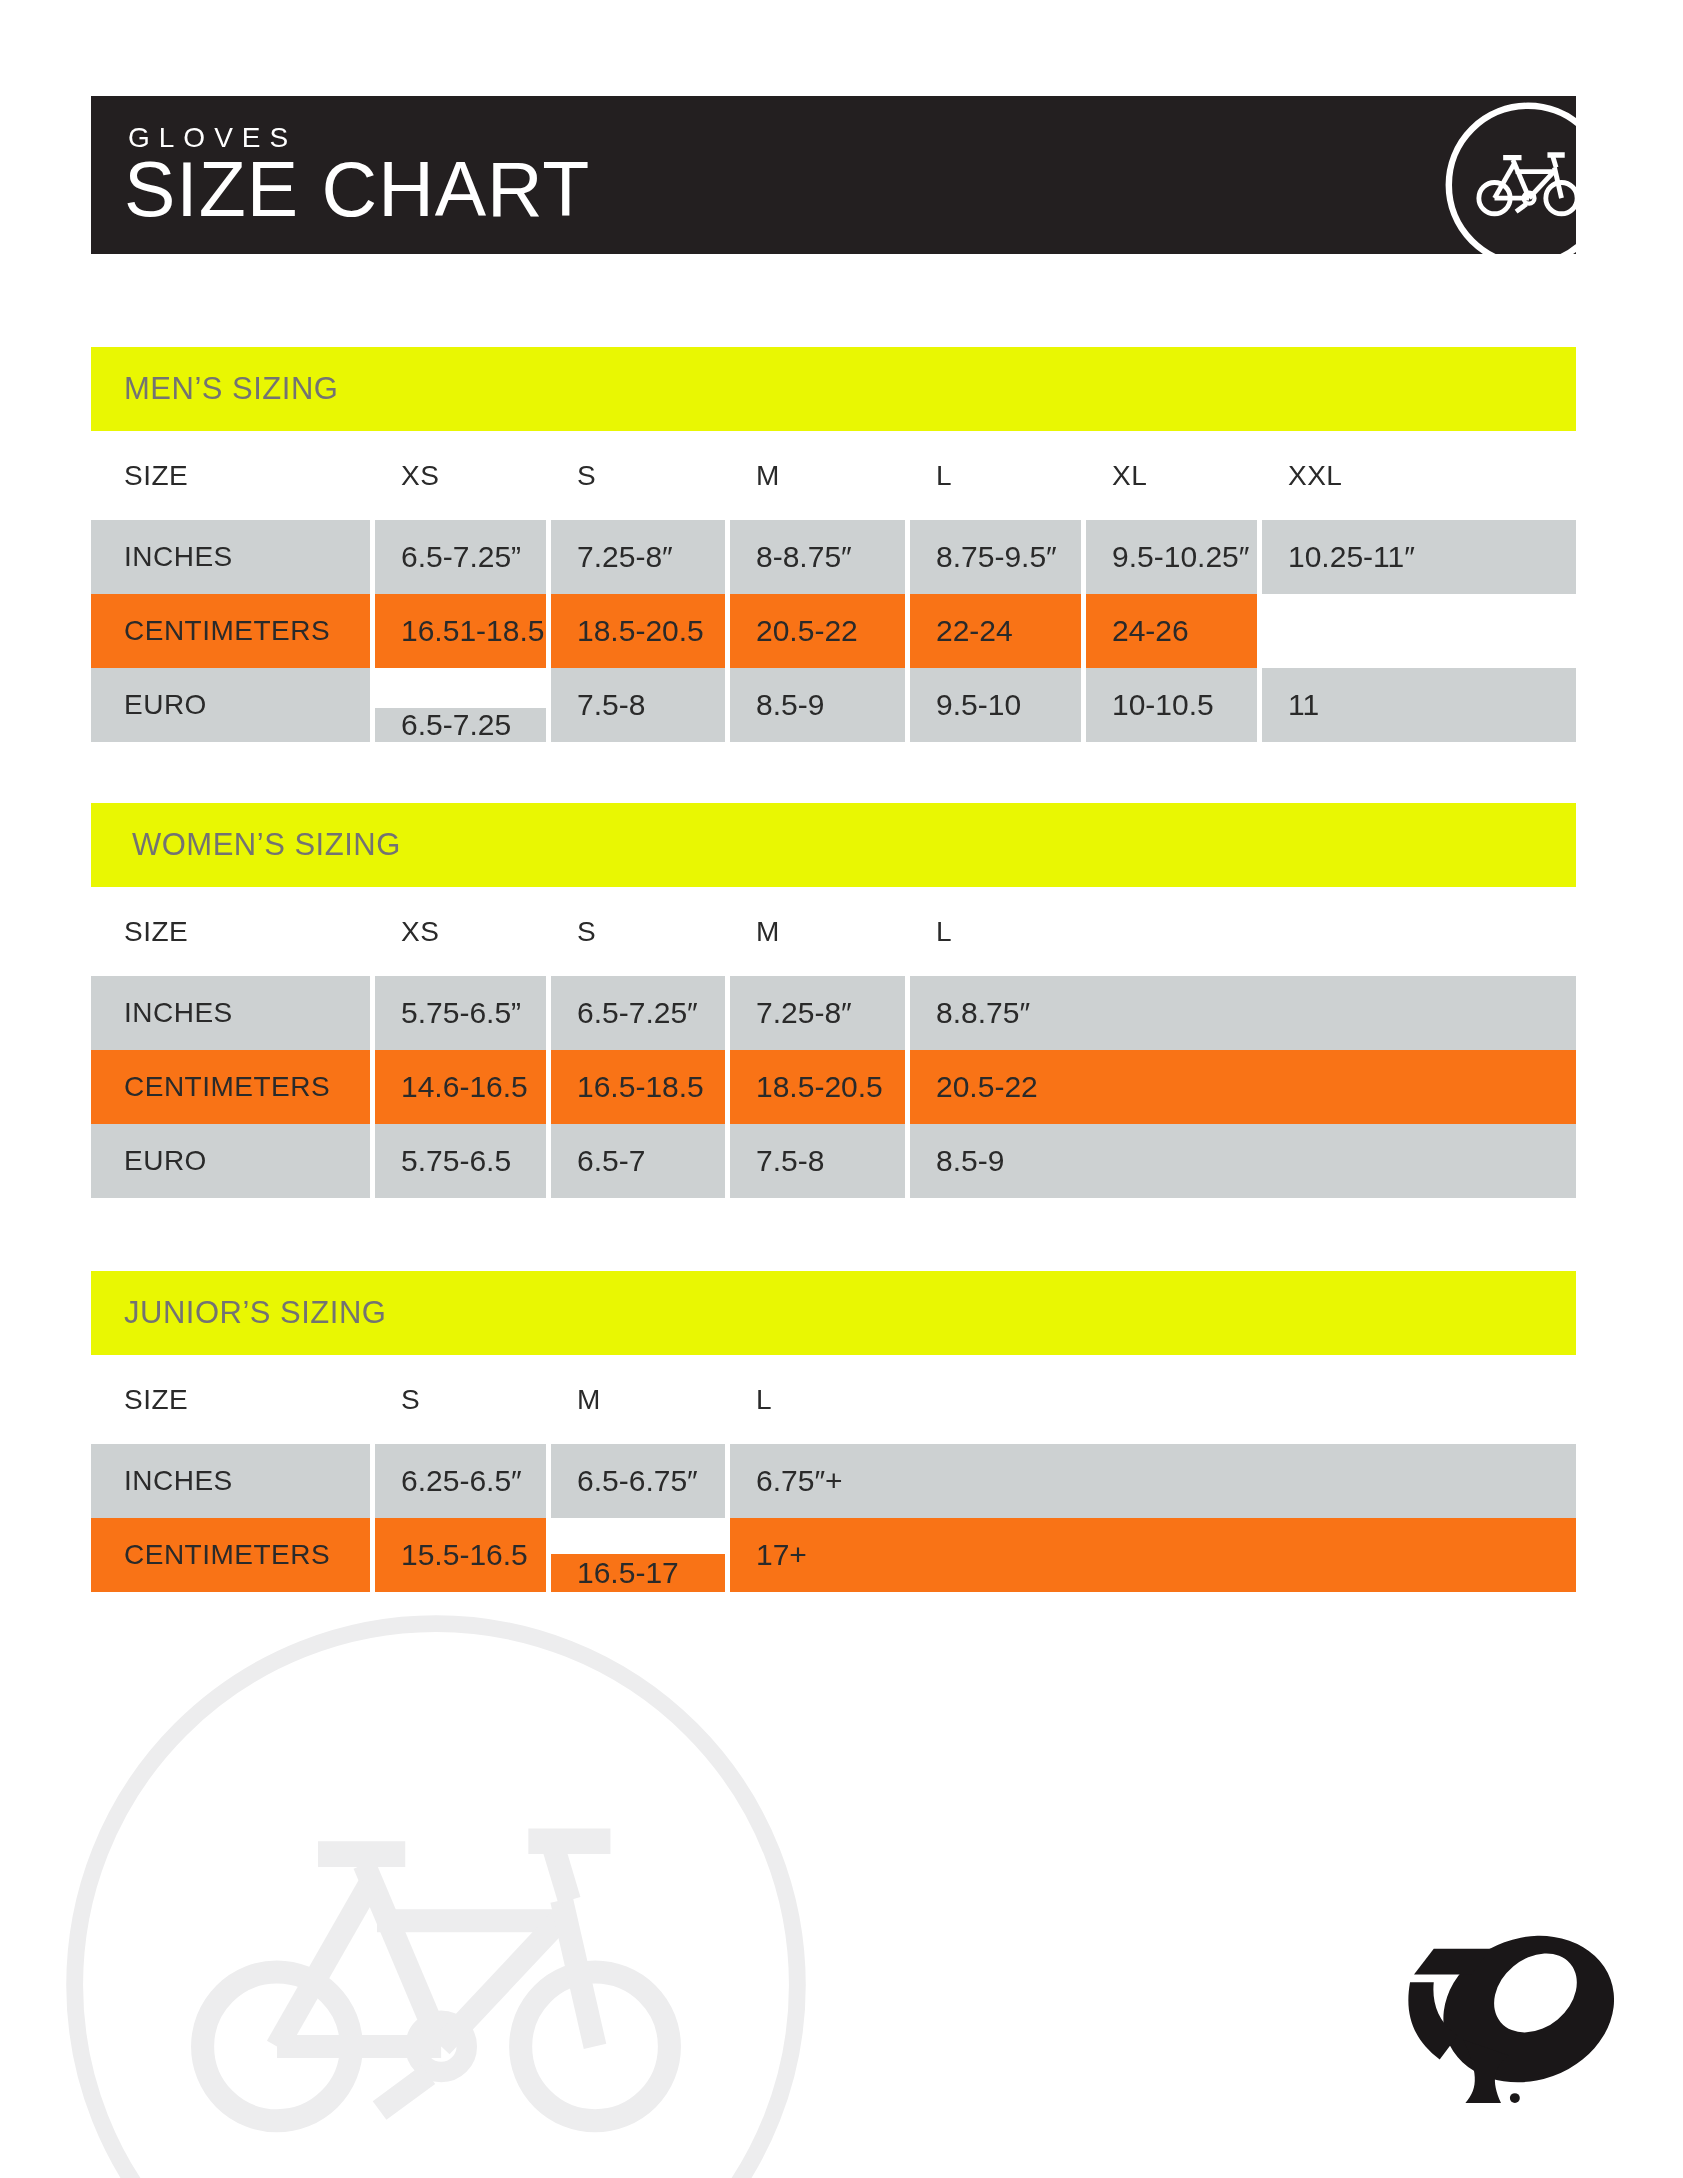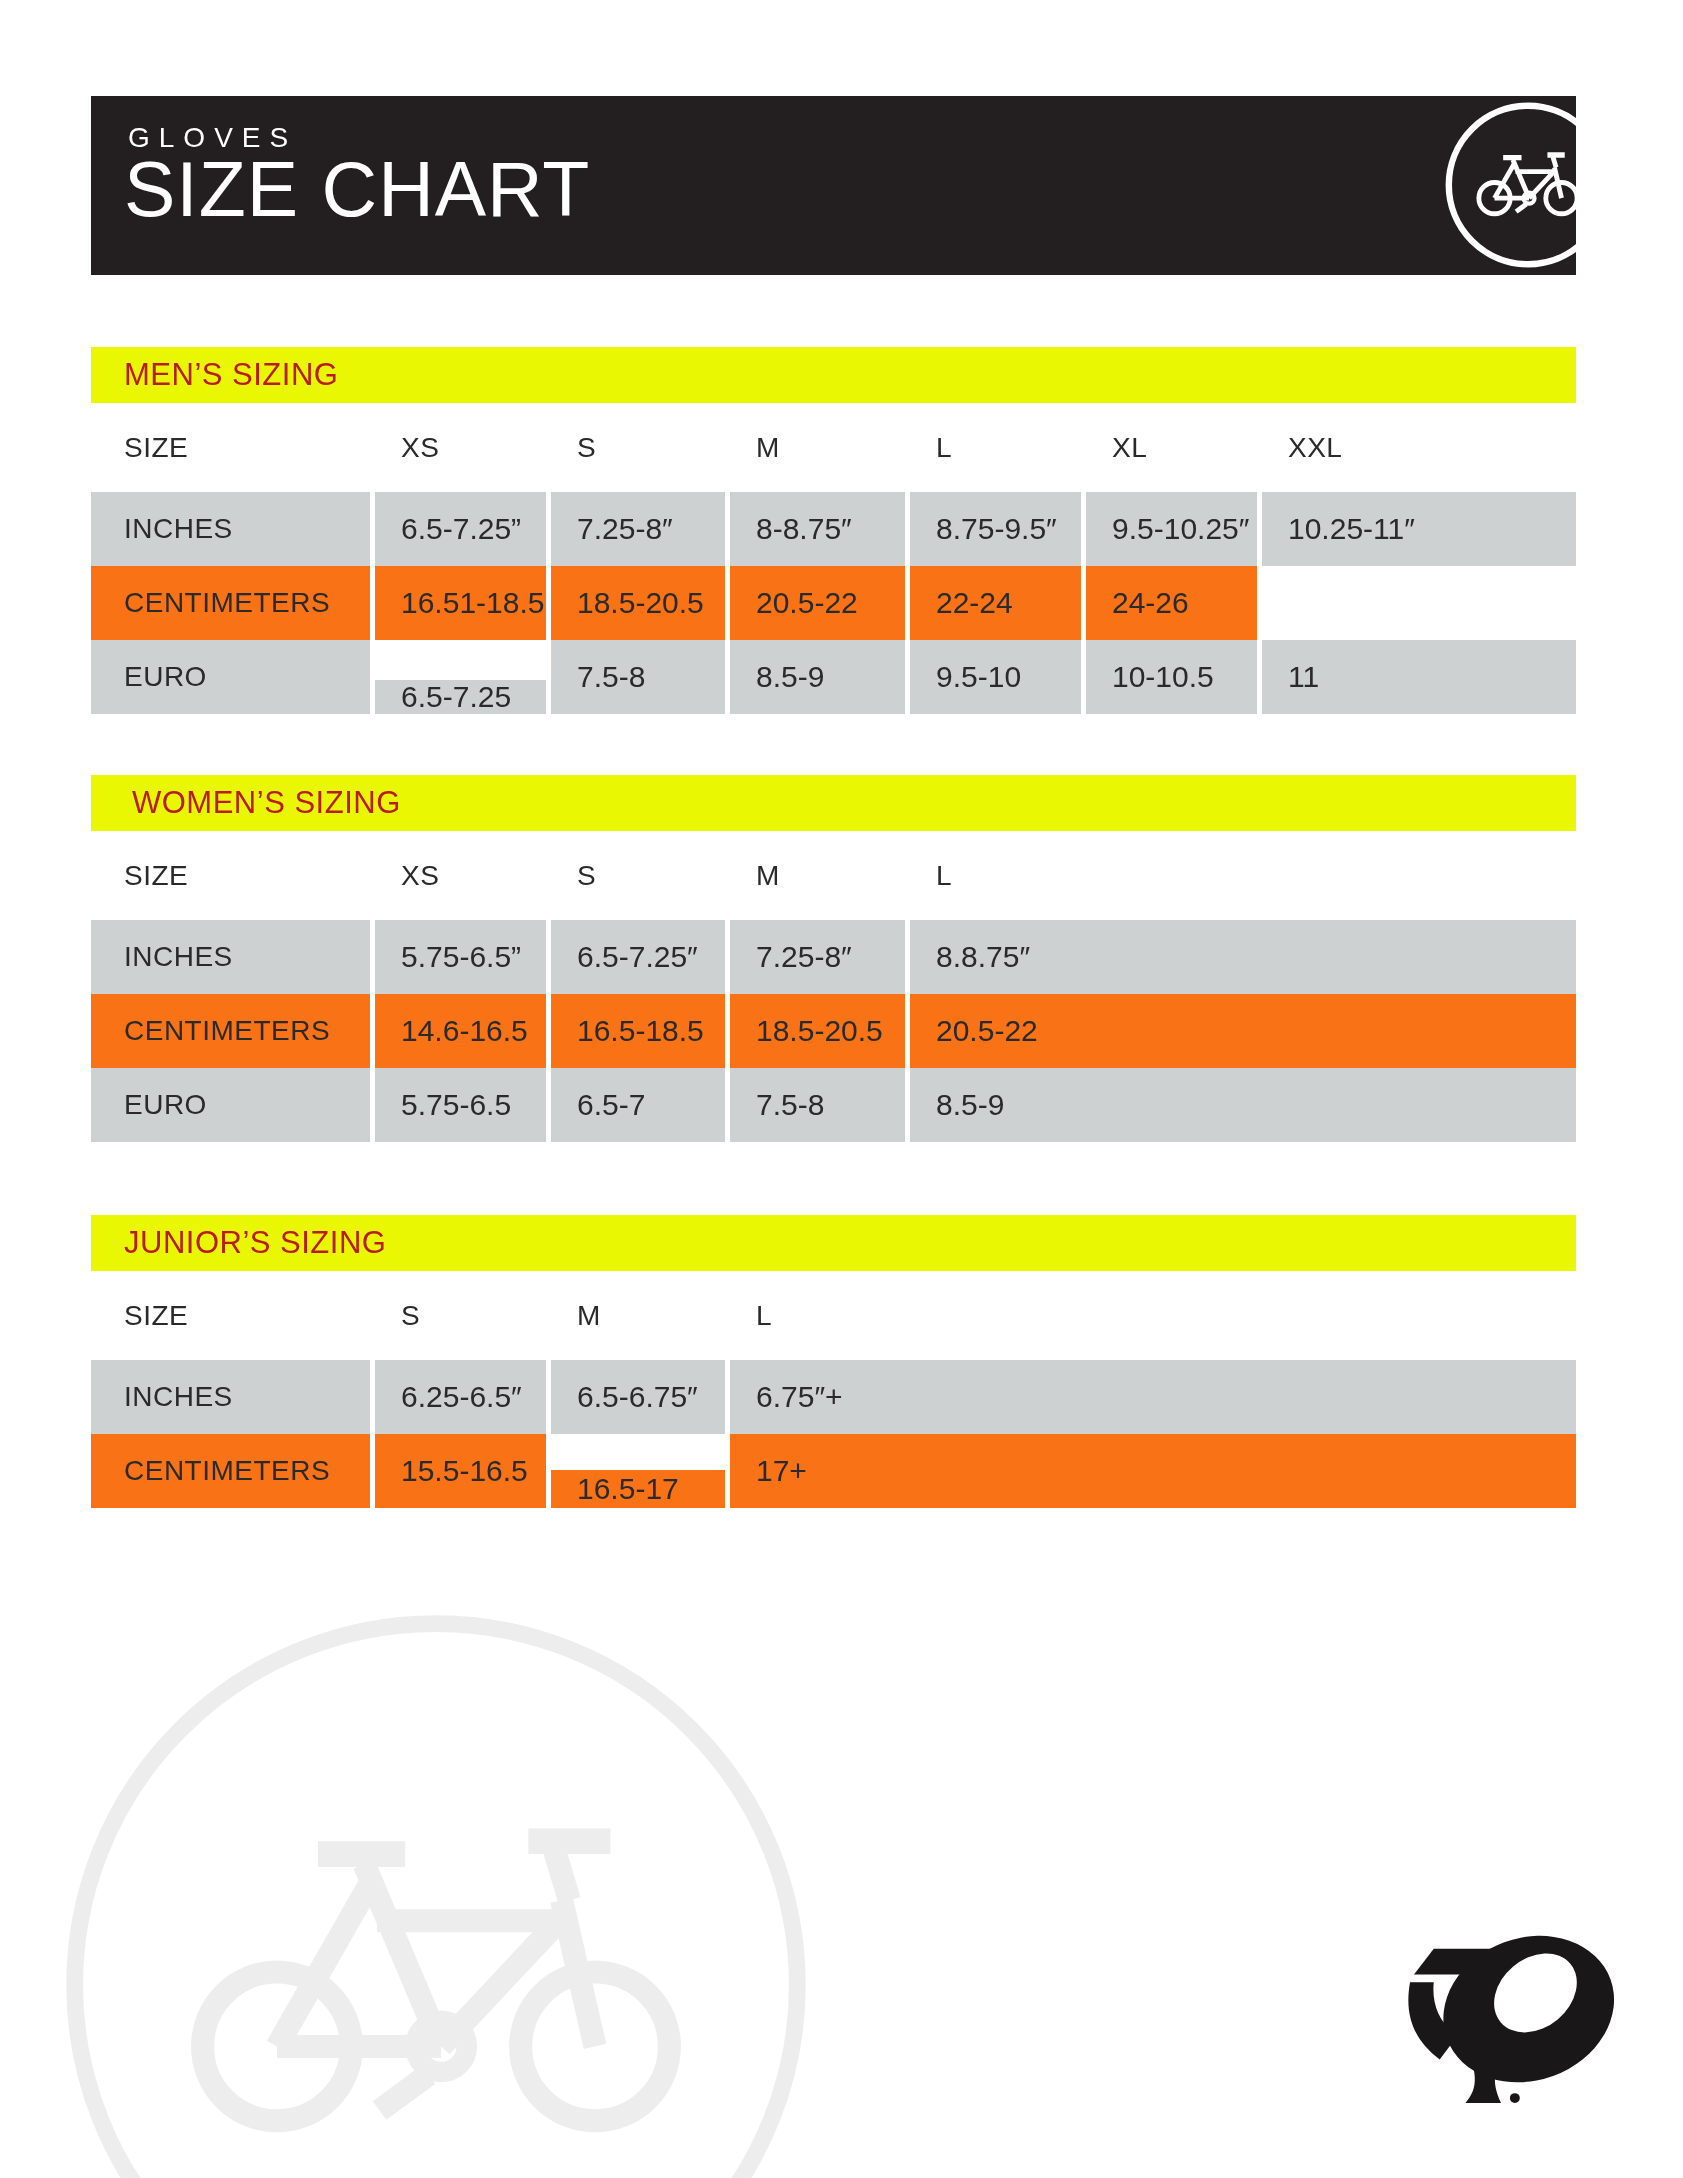--- a/index.html
+++ b/index.html
@@ -6,41 +6,41 @@
   body{
     width:1683px;height:2178px;
     background:#ffffff;
     overflow:hidden;
     position:relative;
     font-family:"Liberation Sans", sans-serif;
     -webkit-font-smoothing:antialiased;
   }
   
   .top-banner{
-    position:absolute;left:91px;top:96px;width:1485px;height:179px;
+    position:absolute;left:91px;top:96px;width:1485px;height:158px;
     background:#231f20;overflow:hidden;
   }
   .hdr-cat{
     position:absolute;left:37px;top:26px;
     font-size:28px;letter-spacing:9px;font-weight:500;color:#ffffff;
   }
   .hdr-title{
     position:absolute;left:33px;top:55px;
     font-size:77px;letter-spacing:1px;font-weight:400;color:#ffffff;line-height:1;
   }
   .hdr-badge{position:absolute;left:1338px;top:-10px;width:198px;height:198px;color:#ffffff;}
   
   .tables-wrap{position:absolute;left:91px;top:347px;width:1485px;}
   .sizing-section{width:1485px;}
   .sizing-section.s1{margin-bottom:61px;}
   .sizing-section.s2{margin-bottom:73px;}
   .section-bar{
-    height:56px;display:flex;align-items:center;
+    height:84px;display:flex;align-items:center;
     padding-left:33px;box-sizing:border-box;
-    font-size:31px;font-weight:500;letter-spacing:0.5px;color:#b91c1c;
+    font-size:31px;font-weight:500;letter-spacing:0.5px;color:#737373;
   }
   .size-table{
     display:grid;
     grid-template-columns:279px 171px 174px 175px 171px 171px 1fr;
     grid-template-rows:89px;
     grid-auto-rows:74px;
     column-gap:5px;row-gap:0;
     width:1485px;
   }
   .cell{

